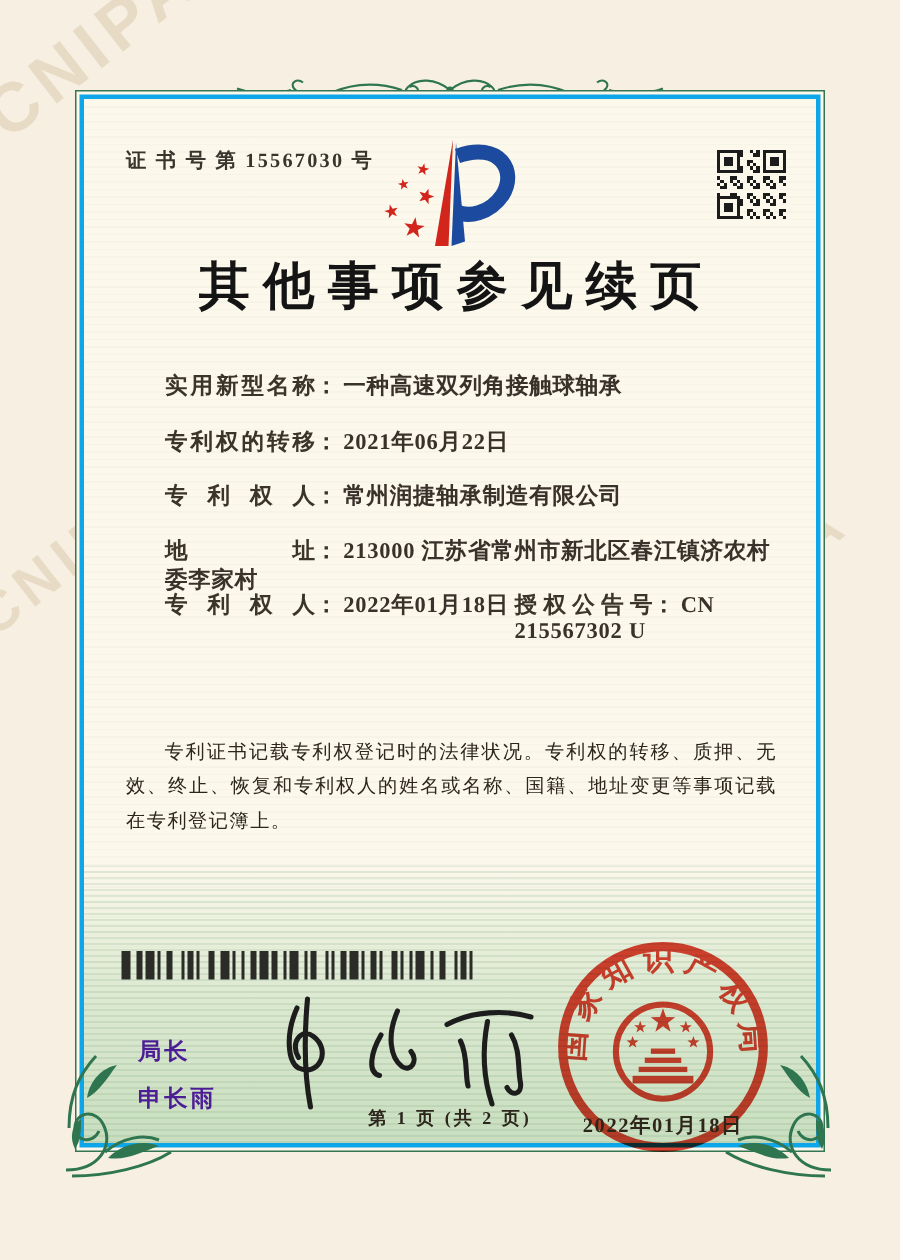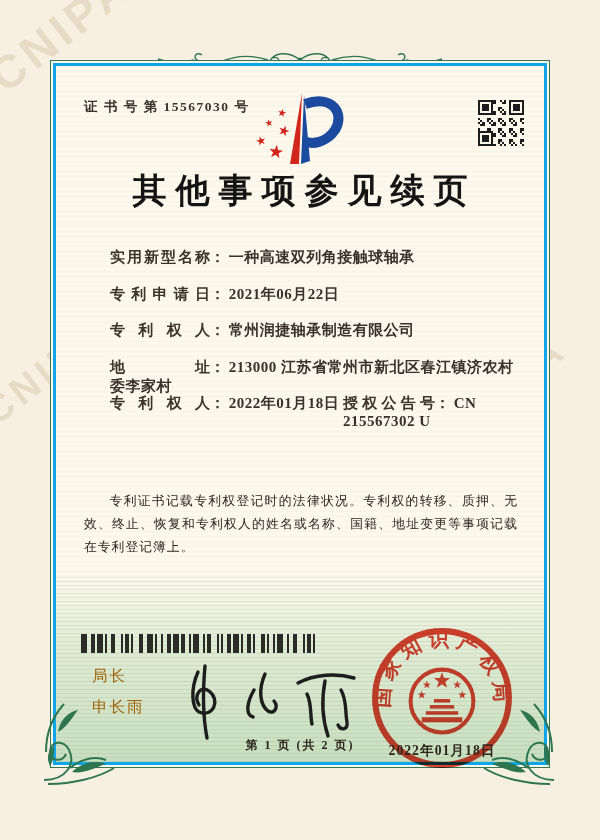--- a/index.html
+++ b/index.html
@@ -74,23 +74,23 @@
     font-size:12.8px; line-height:1.78; letter-spacing:1px;
     text-align:justify; color:#2c261d;
   }
   .paras p{ margin:0; text-indent:2em; }
   
   .barcode{ position:absolute; left:25px; top:568px; height:19px; display:flex; align-items:stretch; }
   .barcode span{ display:block; height:100%; }
   .barcode .b{ background:#2b2b28; }
   .barcode .g{ background:transparent; }
   .commissioner{
-    position:absolute; left:36px; top:594px;
+    position:absolute; left:36px; top:620px;
     font-family:"Liberation Sans","DejaVu Sans",sans-serif;
-    font-size:15.5px; font-weight:normal; color:#a16207; line-height:31px; letter-spacing:2px;
+    font-size:15.5px; font-weight:bold; color:#4c1d95; line-height:31px; letter-spacing:2px;
   }
   .signature{ position:absolute; left:112px; top:594px; }
   .seal{ position:absolute; left:310px; top:556px; mix-blend-mode:multiply; opacity:.93; }
   .page-num{
     position:absolute; left:0; right:0; bottom:8px; text-align:center;
     font-size:12px; letter-spacing:2px; color:#2c261d; font-weight:600;
   }
   .continuation{
     position:absolute; left:0; right:0; top:792px; text-align:center;
     font-size:13px; letter-spacing:3px; color:#33302a; font-weight:600;
@@ -346,21 +346,21 @@
         </svg>
 
       <div class="title">其他事项参见续页</div>
 
       <div class="fields">
         <div class="field-row">
           <span class="lbl">实用新型名称</span><span class="colon">：</span>
           <span class="val">一种高速双列角接触球轴承</span>
         </div>
         <div class="field-row">
-          <span class="lbl">专利申请日</span><span class="colon">：</span>
+          <span class="lbl">专利权的转移</span><span class="colon">：</span>
           <span class="val">2021年06月22日</span>
         </div>
         <div class="field-row">
           <span class="lbl">专利权人</span><span class="colon">：</span>
           <span class="val">常州润捷轴承制造有限公司</span>
         </div>
         <div class="field-row">
           <span class="lbl">地址</span><span class="colon">：</span>
           <span class="val">213000 江苏省常州市新北区春江镇济农村委李家村</span>
         </div>

